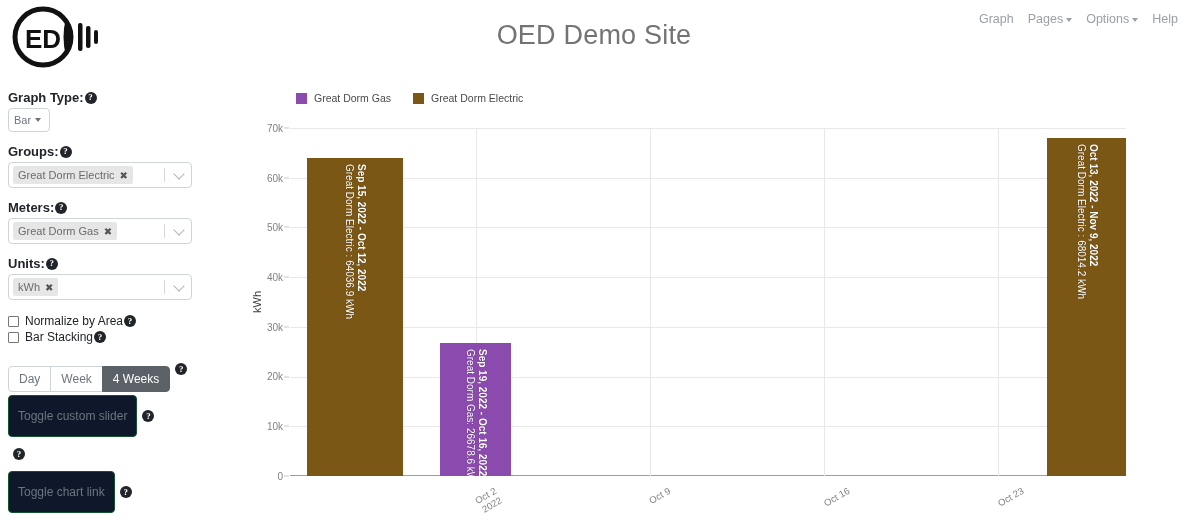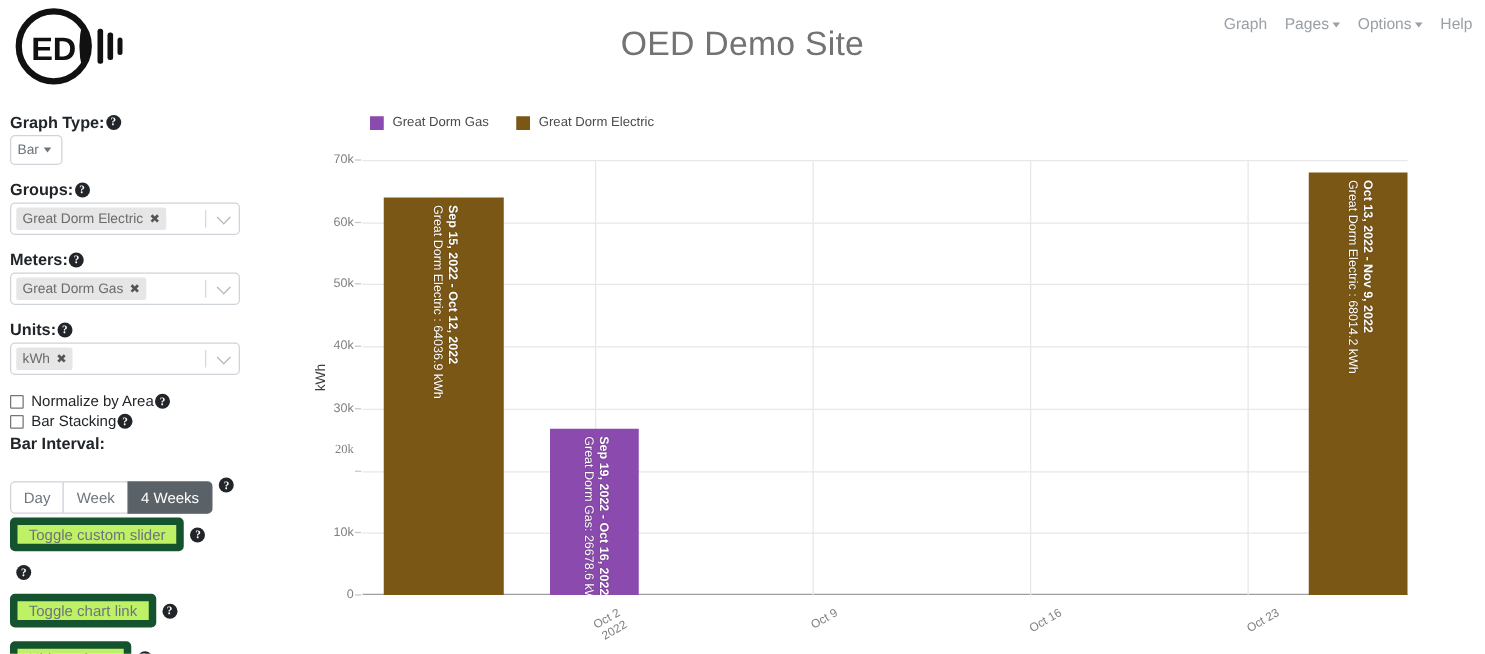--- a/index.html
+++ b/index.html
@@ -93,21 +93,21 @@
     height: 26px; border: 1px solid #ced4da; background: #fff;
     font-size: 12px; color: #6c757d; display: flex; align-items: center;
     padding: 0 10px; margin-left: -1px;
   }
   .btn-seg:first-child { margin-left: 0; border-radius: 4px 0 0 4px; }
   .btn-seg:last-child { border-radius: 0 4px 4px 0; }
   .btn-seg.active { background: #5a6268; border-color: #5a6268; color: #fff; }
 
   .btn-row { display: flex; align-items: center; margin-top: 9px; }
   .btn {
-    height: 27px; border: 6px solid #14532d; border-radius: 4px; background: #bef264;
+    height: 42px; border: 1px solid #14532d; border-radius: 4px; background: #0f172a;
     font-size: 12px; color: #6c757d; display: flex; align-items: center;
     padding: 0 9px; white-space: nowrap;
   }
 
   
   .chart { position: absolute; left: 238px; top: 82px; width: 950px; height: 441px; }
   .legend {
     position: absolute; left: 58px; top: 10px;
     display: flex; align-items: center; gap: 22px;
   }
@@ -250,23 +250,20 @@
       <span class="check-box"></span>
       <span>Normalize by Area</span>
       <span class="help-icon">?</span>
     </div>
     <div class="check-row">
       <span class="check-box"></span>
       <span>Bar Stacking</span>
       <span class="help-icon">?</span>
     </div>
 
-    <div class="ctl-label" style="margin-top:3px">
-      <span>Bar Interval:</span>
-    </div>
     <div style="display:flex;align-items:center">
       <div class="btn-group">
         <div class="btn-seg">Day</div>
         <div class="btn-seg">Week</div>
         <div class="btn-seg active">4 Weeks</div>
       </div>
       <span class="help-icon gap">?</span>
     </div>
 
     <div class="btn-row" style="margin-top:3px">
@@ -301,21 +298,21 @@
 
     <div class="plot" id="plot">
       <div class="ylabel">kWh</div>
       <div class="axis-base"></div>
     <div class="ytick" style="top: 348px;">0</div>
         <div class="ytick-dash" style="top: 348px;"></div>
         <div class="gridline" style="top: 298.286px;"></div>
         <div class="ytick" style="top: 298.286px;">10k</div>
         <div class="ytick-dash" style="top: 298.286px;"></div>
         <div class="gridline" style="top: 248.571px;"></div>
-        <div class="ytick" style="top: 232px; font-family: Liberation Serif, serif;">20k</div>
+        <div class="ytick" style="top: 248px;">20k</div>
         <div class="ytick-dash" style="top: 248.571px;"></div>
         <div class="gridline" style="top: 198.857px;"></div>
         <div class="ytick" style="top: 198.857px;">30k</div>
         <div class="ytick-dash" style="top: 198.857px;"></div>
         <div class="gridline" style="top: 149.143px;"></div>
         <div class="ytick" style="top: 149.143px;">40k</div>
         <div class="ytick-dash" style="top: 149.143px;"></div>
         <div class="gridline" style="top: 99.4286px;"></div>
         <div class="ytick" style="top: 99.4286px;">50k</div>
         <div class="ytick-dash" style="top: 99.4286px;"></div>

